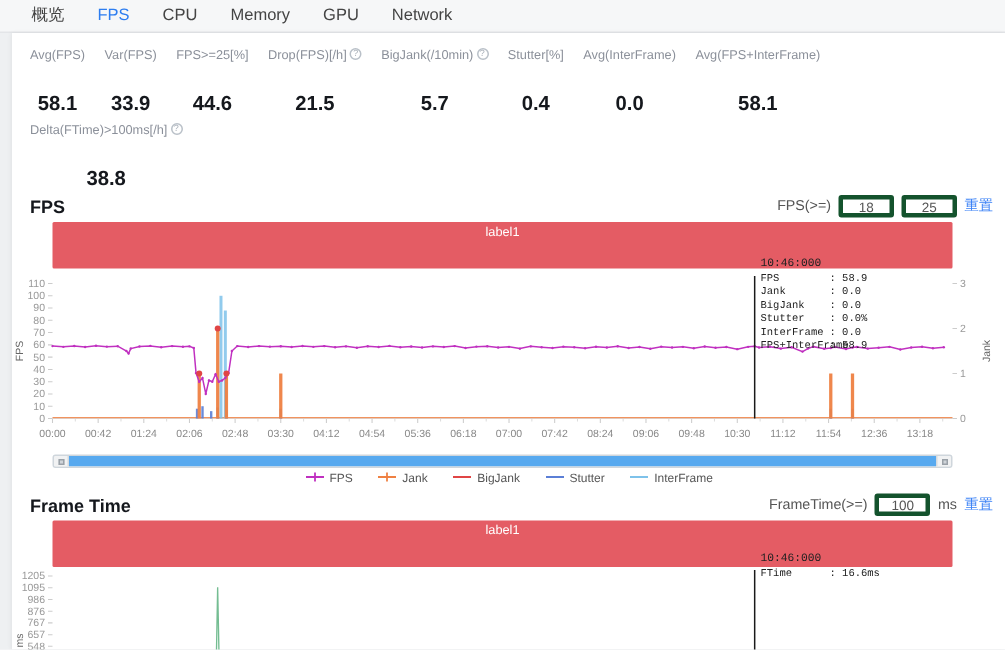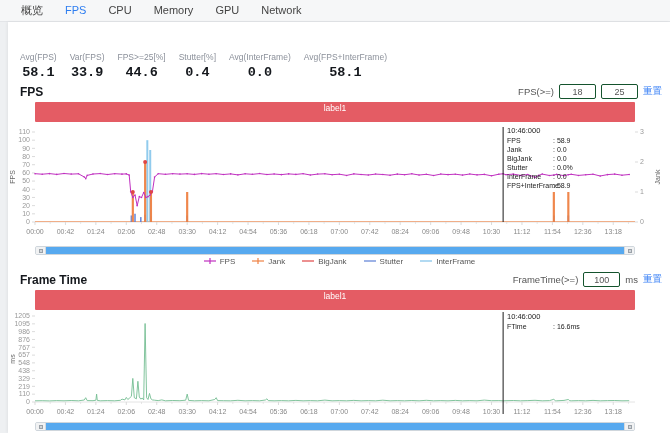--- a/index.html
+++ b/index.html
@@ -8,47 +8,47 @@
   .tabbar { height:22px; background:#f6f7f8; border-bottom:1px solid #e3e5e8;
     display:flex; align-items:center; padding-left:10px; }
   .tab { font-size:11px; color:#444; padding:12px 11px; line-height:21px; cursor:pointer; white-space:nowrap; }
   .tab.active { color:#2d7df0; }
   .main { background:#fff; margin-left:8px; height:411px; position:relative;
     box-shadow:-1px 0 3px rgba(0,0,0,0.06); }
   .stats-row { display:flex; gap:13px; padding:9px 0 0 12px; }
   .stats-row.second { padding-top:5px; }
   .stat { text-align:center; }
   .stat-label { font-size:8.5px; color:#8b909a; display:flex; align-items:center;
-    justify-content:center; gap:2px; white-space:nowrap;margin-top:21px; }
-  .stat-value { font-size:13.5px; font-weight:bold; color:#15181d; margin-top:3px;font-family:Liberation Mono, monospace; }
+    justify-content:center; gap:2px; white-space:nowrap; }
+  .stat-value { font-size:13.5px; font-weight:bold; color:#15181d; margin-top:20px; }
   .info-icon { display:inline-block; width:8px; height:8px; border:1px solid #b9c0c8;
     border-radius:50%; color:#a7aeb7; font-size:6px; line-height:6px; text-align:center; cursor:pointer; }
   .section-header { display:flex; justify-content:space-between; align-items:center;
     padding:4px 8px 3px 12px; }
   .section-title { font-size:12px; font-weight:bold; color:#15181d; }
   .controls { display:flex; align-items:center; gap:5px; font-size:9.5px; color:#555;justify-content:center; }
-  .threshold-input { width:37px; height:15px; border:1px solid #14532d; border-radius:2px;
+  .threshold-input { width:37px; height:15px; border:3px solid #14532d; border-radius:2px;
     font-size:9px; text-align:center; color:#555; font-family:"Liberation Sans",sans-serif; }
   .reset-link { color:#3b82f6; font-size:9.5px; cursor:pointer; text-decoration:none; }
   .chart-wrap { position:relative; }
-  .chart-label-bar { margin-left:27px; width:600px; height:20px; background:#e45c64;
+  .chart-label-bar { margin-left:27px; width:600px; height:31px; background:#e45c64;
     color:#fff; font-size:8.5px; text-align:center; line-height:13px; border-radius:1px; }
   svg.chart { display:block; }
   .scrollbar { margin-left:27px; width:600px; height:9px; display:flex;
     border:1px solid #cfd6dc; border-radius:2px; overflow:hidden; background:#f1f2f3; }
   .sb-handle { width:10px; background:#f1f2f3; display:flex; align-items:center;
     justify-content:center; cursor:pointer; flex:0 0 auto; }
   .sb-handle .dot { width:4px; height:4px; border:1px solid #9aa1a8; background:#cfd4d9; }
   .sb-handle.left { border-right:1px solid #d5dade; }
   .sb-handle.right { border-left:1px solid #d5dade; }
   .sb-track { flex:1; background:#57a9ef; cursor:pointer; }
   .legend { display:flex; justify-content:center; gap:16px; align-items:center;
     height:13px; font-size:8px; color:#555; }
   .legend-item { display:flex; align-items:center; gap:3px; cursor:pointer; }
-  .tooltip { position:absolute; font-size:7px; color:#222; line-height:9px; pointer-events:none; }
+  .tooltip { position:absolute; font-size:7px; color:#222; line-height:9px; pointer-events:none;font-family:Liberation Mono, monospace; }
   .tooltip .tt-title { font-size:7.5px; margin-bottom:1px; }
   .tt-row { display:flex; }
   .tt-row .tl { width:46px; }
 </style>
 </head>
 <body>
 
 <div class="tabbar">
   <div class="tab">概览</div>
   <div class="tab active">FPS</div>
@@ -67,34 +67,57 @@
     </div>
     <div class="stat">
       <div class="stat-label">Var(FPS)</div>
       <div class="stat-value">33.9</div>
     </div>
     <div class="stat">
       <div class="stat-label">FPS&gt;=25[%]</div>
       <div class="stat-value">44.6</div>
     </div>
     <div class="stat">
+      <div class="stat-label">
+          <span>Drop(FPS)[/h]</span>
+          <span class="info-icon">?</span>
+        </div>
+      <div class="stat-value">21.5</div>
+    </div>
+    <div class="stat">
+      <div class="stat-label">
+          <span>BigJank(/10min)</span>
+          <span class="info-icon">?</span>
+        </div>
+      <div class="stat-value">5.7</div>
+    </div>
+    <div class="stat">
       <div class="stat-label">Stutter[%]</div>
       <div class="stat-value">0.4</div>
     </div>
     <div class="stat">
       <div class="stat-label">Avg(InterFrame)</div>
       <div class="stat-value">0.0</div>
     </div>
     <div class="stat">
       <div class="stat-label">Avg(FPS+InterFrame)</div>
       <div class="stat-value">58.1</div>
     </div>
 
   </div>
 
+  <div class="stats-row second">
+    <div class="stat">
+      <div class="stat-label">
+          <span>Delta(FTime)&gt;100ms[/h]</span>
+          <span class="info-icon">?</span>
+        </div>
+      <div class="stat-value">38.8</div>
+    </div>
+  </div>
 
   <div class="section-header">
     <div class="section-title">FPS</div>
     <div class="controls">
       <span>FPS(&gt;=)</span>
       <input class="threshold-input" value="18" style="">
       <input class="threshold-input" value="25" style="">
       <a class="reset-link">重置</a>
     </div>
   </div>

